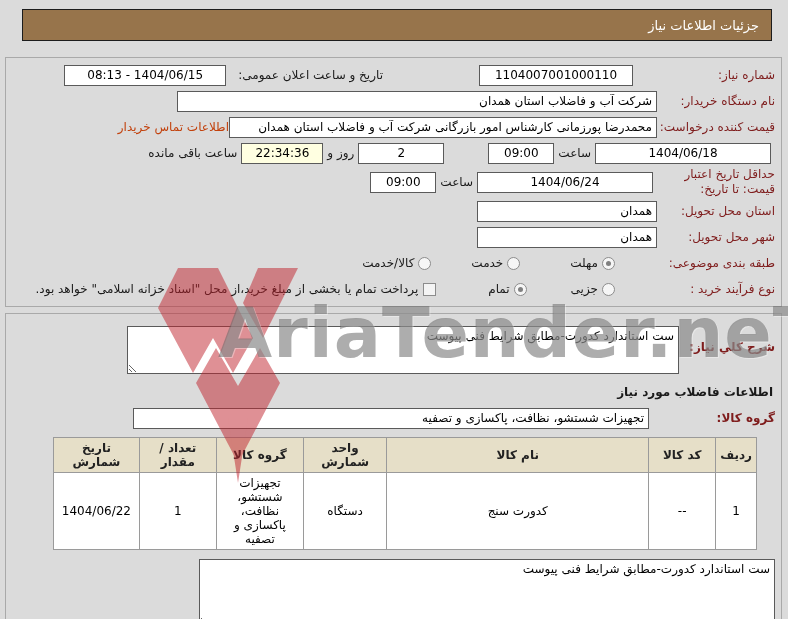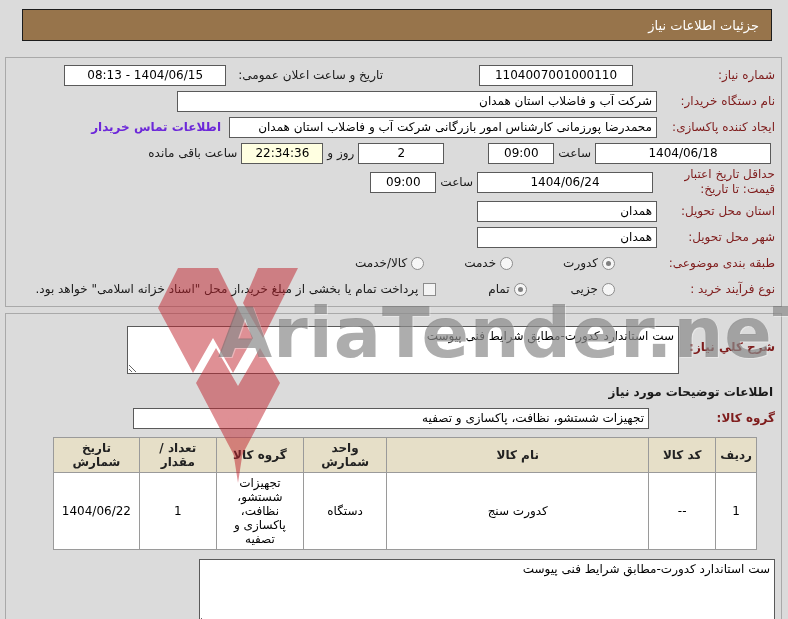--- a/index.html
+++ b/index.html
@@ -60,21 +60,21 @@
   textarea.box {
     border:1px solid #5a5a5a;
     background:#fff;
     font-family:"DejaVu Sans", sans-serif;
     font-size:12px;
     color:#000;
     padding:2px 4px;
     direction:rtl;
   }
   .yellow { background:#ffffe1 !important; }
-  .link { color:#6d28d9; cursor:pointer; margin-right:8px; white-space:nowrap;font-weight:bold; }
+  .link { color:#c2410c; cursor:pointer; white-space:nowrap; }
   .sep { margin:0 4px; white-space:nowrap; }
   .radio {
     width:13px; height:13px; border-radius:50%;
     border:1px solid #8c8c8c; background:#f6f6f6;
     display:inline-block; vertical-align:middle;
     margin-left:4px; position:relative; flex:0 0 13px;
   }
   .radio.checked::after {
     content:""; position:absolute; inset:3px;
     border-radius:50%; background:#808080;
@@ -139,21 +139,21 @@
     <span class="sep" style="margin-right:96px">تاریخ و ساعت اعلان عمومی:</span>
     <input class="box center" style="width: 162px; margin-right: 8px;" readonly="" value="1404/06/15 - 08:13">
   </div>
 
   <div class="frow">
     <span class="flabel">نام دستگاه خریدار:</span>
     <input class="box rtl" style="width: 480px;" readonly="" value="شرکت آب و فاضلاب استان همدان">
   </div>
 
   <div class="frow">
-    <span class="flabel">ایجاد کننده پاکسازی:</span>
+    <span class="flabel">قیمت کننده درخواست:</span>
     <input class="box rtl" style="width: 428px;" readonly="" value="محمدرضا پورزمانی کارشناس امور بازرگانی شرکت آب و فاضلاب استان همدان">
     <a class="link">اطلاعات تماس خریدار</a>
   </div>
 
   <div class="frow">
     <input class="box center" style="width: 176px; margin-right: 4px;" readonly="" value="1404/06/18">
     <span class="sep">ساعت</span>
     <input class="box center" style="width: 66px;" readonly="" value="09:00">
     <input class="box center" style="width: 86px; margin-right: 44px;" readonly="" value="2">
     <span class="sep">روز و</span>
@@ -174,21 +174,21 @@
   </div>
 
   <div class="frow">
     <span class="flabel">شهر محل تحویل:</span>
     <input class="box rtl" style="width: 180px;" readonly="" value="همدان">
   </div>
 
   <div class="frow">
     <span class="flabel">طبقه بندی موضوعی:</span>
     <span class="radio checked" style="margin-right:42px"></span>
-    <span>کدورت</span>
+    <span>مهلت</span>
     <span class="radio" style="margin-right:50px"></span>
     <span>خدمت</span>
     <span class="radio" style="margin-right:40px"></span>
     <span>کالا/خدمت</span>
   </div>
 
   <div class="frow">
     <span class="flabel">نوع فرآیند خرید :</span>
     <span class="radio" style="margin-right:42px"></span>
     <span>جزیی</span>
@@ -200,21 +200,21 @@
 
 </div>
 
 <div class="groupbox gb2">
 
   <div class="frow" style="align-items:flex-start;padding-top:8px">
     <span class="flabel bold" style="width:96px;flex:0 0 96px;padding-top:14px">شرح کلي نیاز:</span>
     <textarea class="box" style="width: 552px; height: 48px;" readonly="">ست استاندارد کدورت-مطابق شرایط فنی پیوست</textarea>
   </div>
 
-  <div class="sectionheader">اطلاعات توضیحات مورد نیاز</div>
+  <div class="sectionheader">اطلاعات فاضلاب مورد نیاز</div>
 
   <div class="frow">
     <span class="flabel bold" style="width:96px;flex:0 0 96px">گروه کالا:</span>
     <input class="box rtl" style="width: 516px; margin-right: 30px;" readonly="" value="تجهیزات شستشو، نظافت، پاکسازی و تصفیه">
   </div>
 
   <table class="goods">
     <thead>
       <tr>
         <th class="col-row">ردیف</th>

